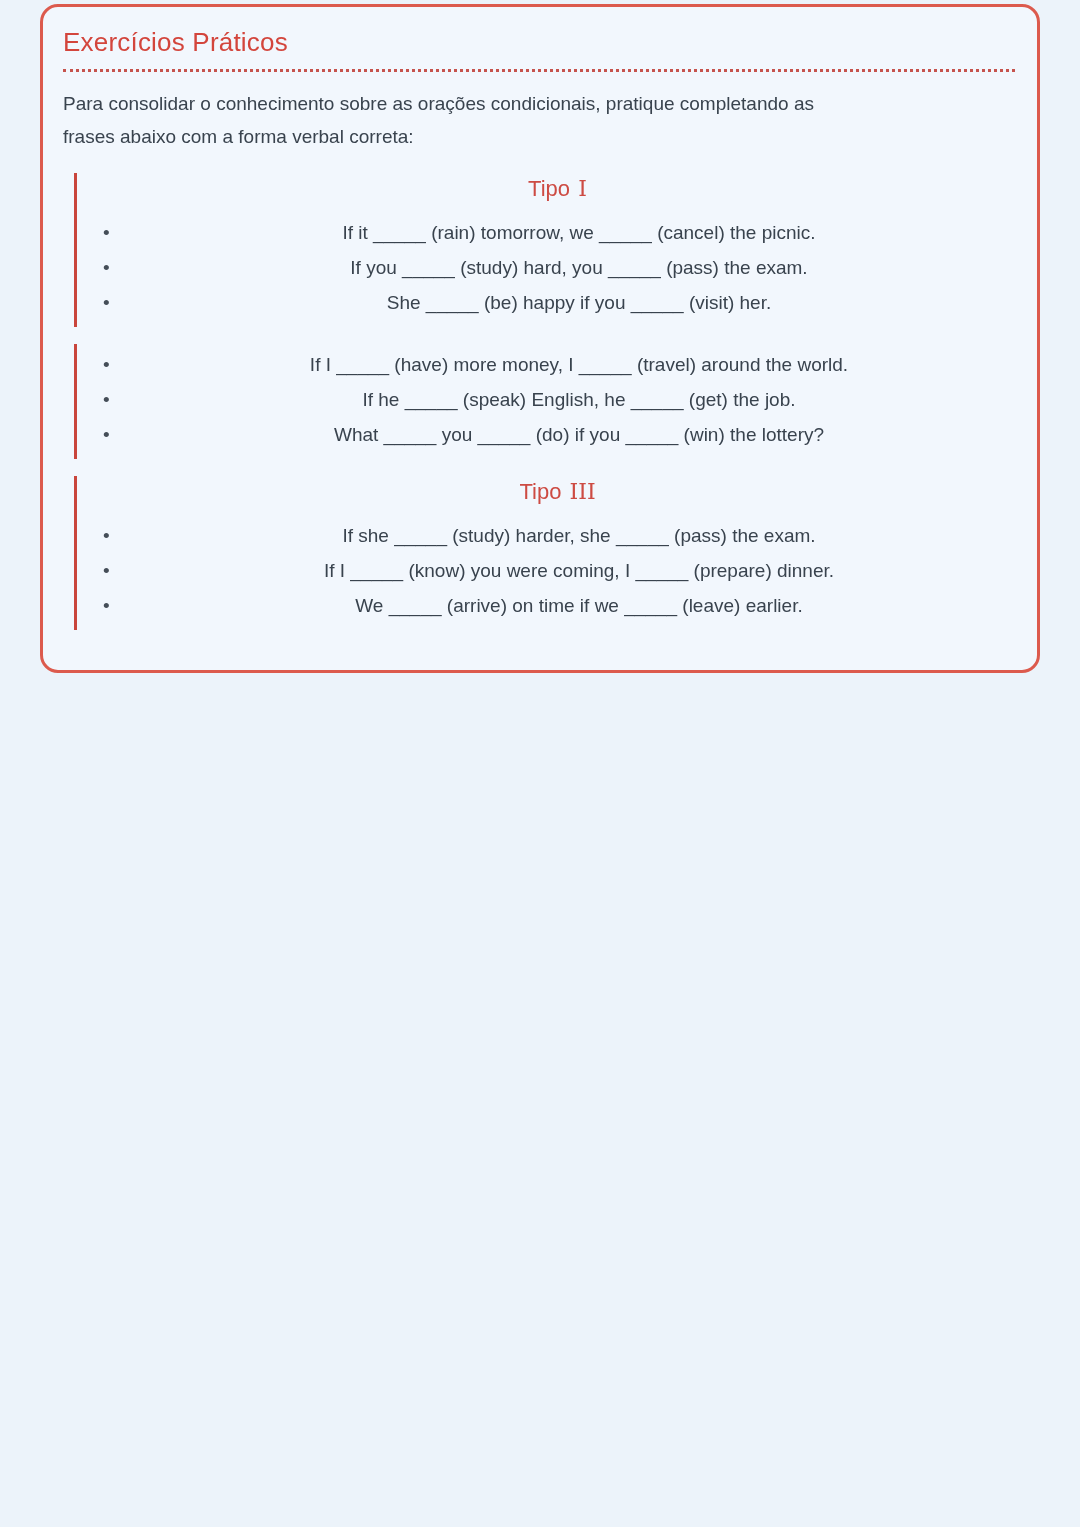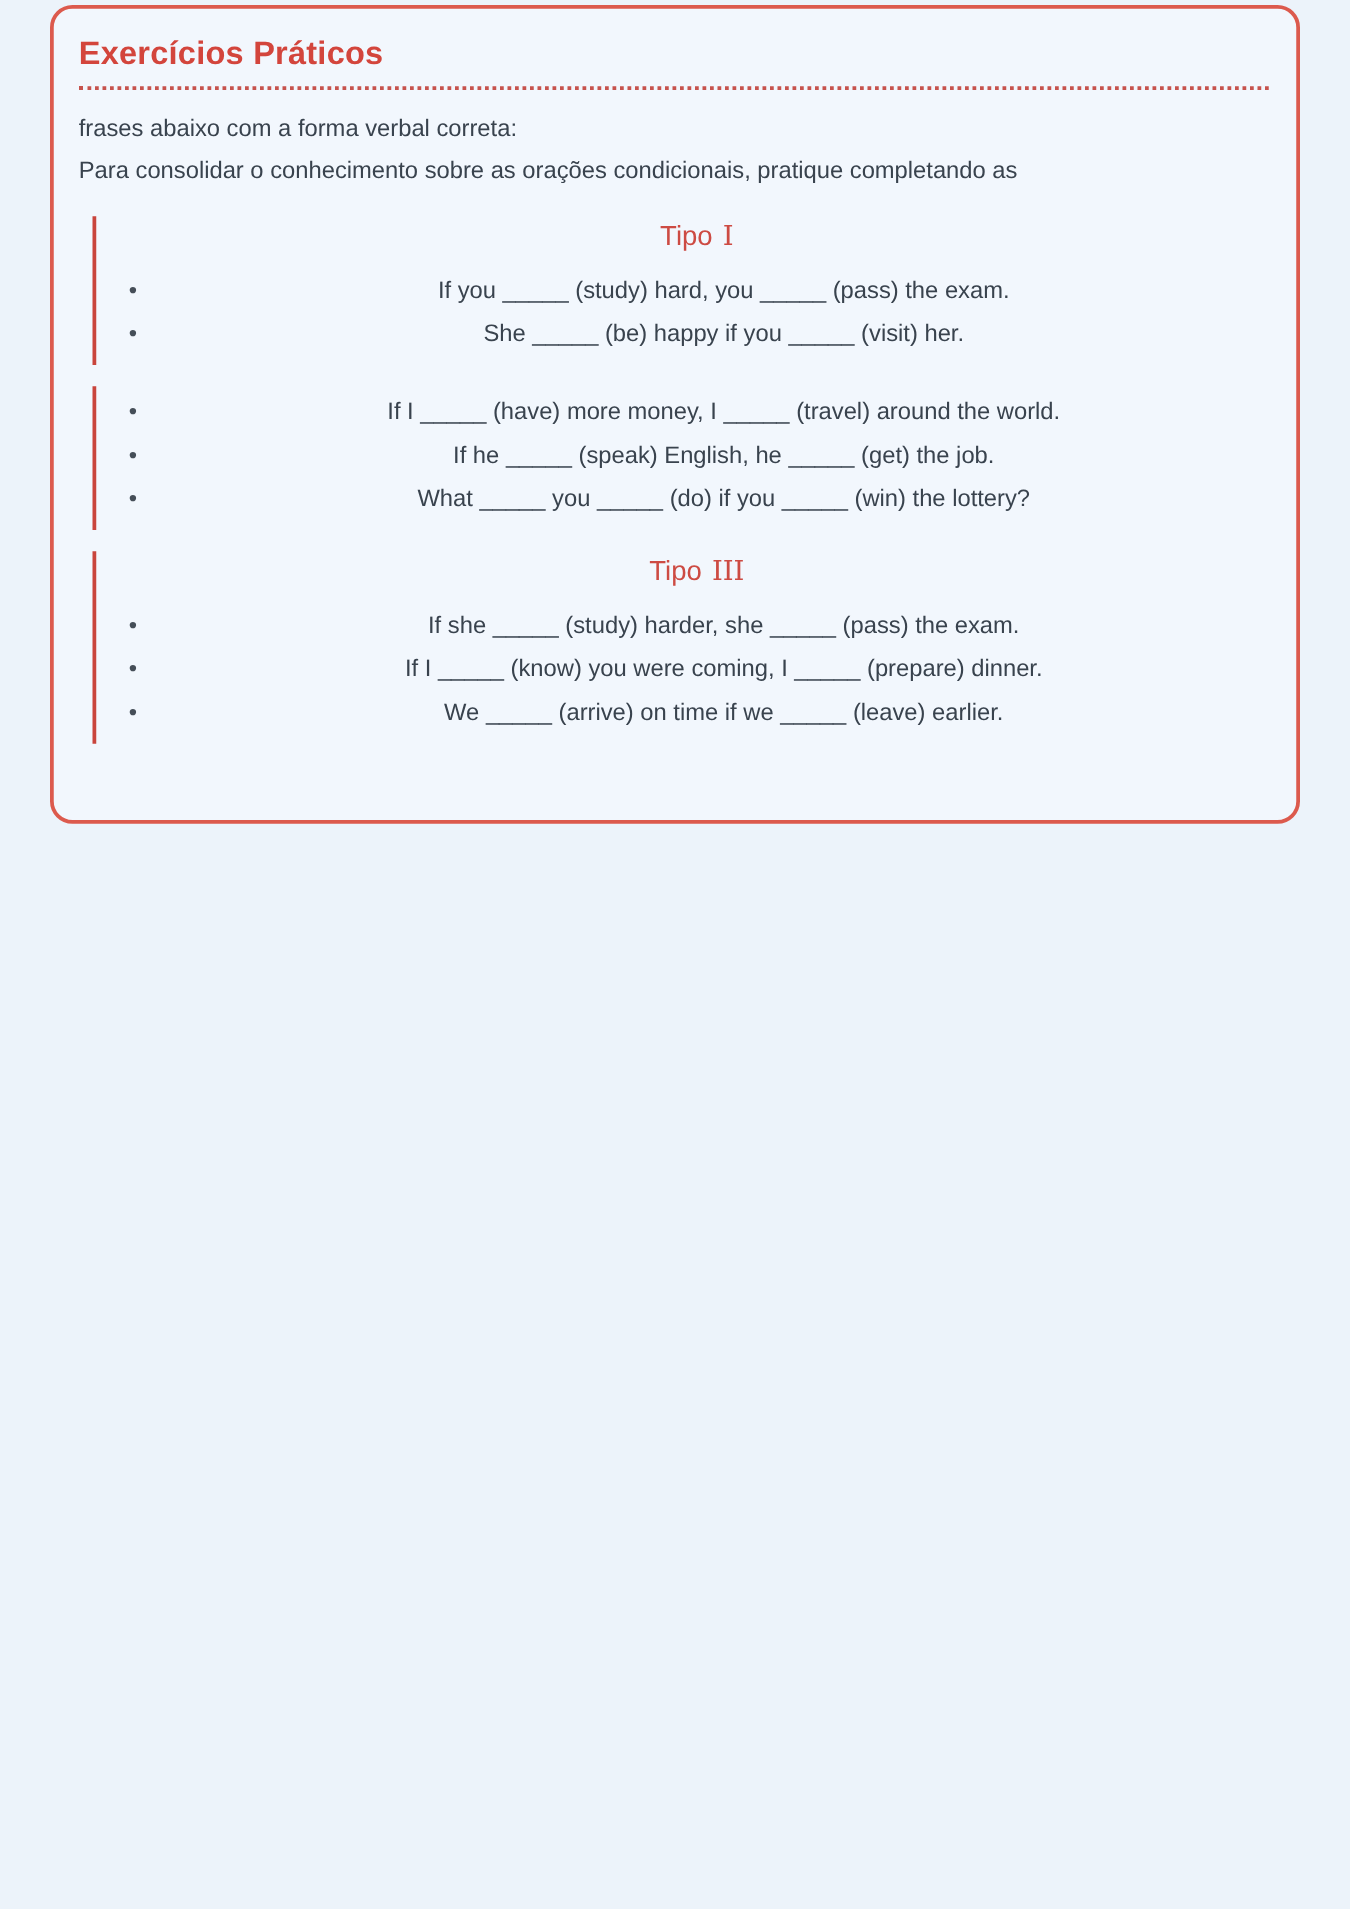--- a/index.html
+++ b/index.html
@@ -20,21 +20,21 @@
     background: #f2f7fd;
     border: 3px solid #dc5a4d;
     border-radius: 18px;
     padding: 18px 22px 40px 20px;
   }
 
   .card-title {
     margin: 0;
     padding: 2px 0 11px 0;
     font-size: 26px;
-    font-weight: 700;
+    font-weight: 400;
     color: #d3453c;
     border-bottom: 3px dotted #c6534d;
     letter-spacing: 0.2px;
   }
 
   .intro {
     margin: 15px 0 20px 0;
     font-size: 19px;
     line-height: 33px;
     color: #39434e;
@@ -80,27 +80,28 @@
   }
 </style>
 </head>
 <body>
 
 <div class="card">
 
   <h1 class="card-title">Exercícios Práticos</h1>
 
   <p class="intro">
+    <span>Para consolidar o conhecimento sobre as orações condicionais, pratique completando as</span>
     <span>frases abaixo com a forma verbal correta:</span>
-    <span>Para consolidar o conhecimento sobre as orações condicionais, pratique completando as</span>
   </p>
 
   <section class="tipo">
     <h2 class="tipo-heading"><span>Tipo</span> <span class="numeral">I</span></h2>
     <ul class="items">
+      <li>If it _____ (rain) tomorrow, we _____ (cancel) the picnic.</li>
       <li>If you _____ (study) hard, you _____ (pass) the exam.</li>
       <li>She _____ (be) happy if you _____ (visit) her.</li>
     </ul>
   </section>
 
   <section class="tipo">
     <ul class="items">
       <li>If I _____ (have) more money, I _____ (travel) around the world.</li>
       <li>If he _____ (speak) English, he _____ (get) the job.</li>
       <li>What _____ you _____ (do) if you _____ (win) the lottery?</li>

